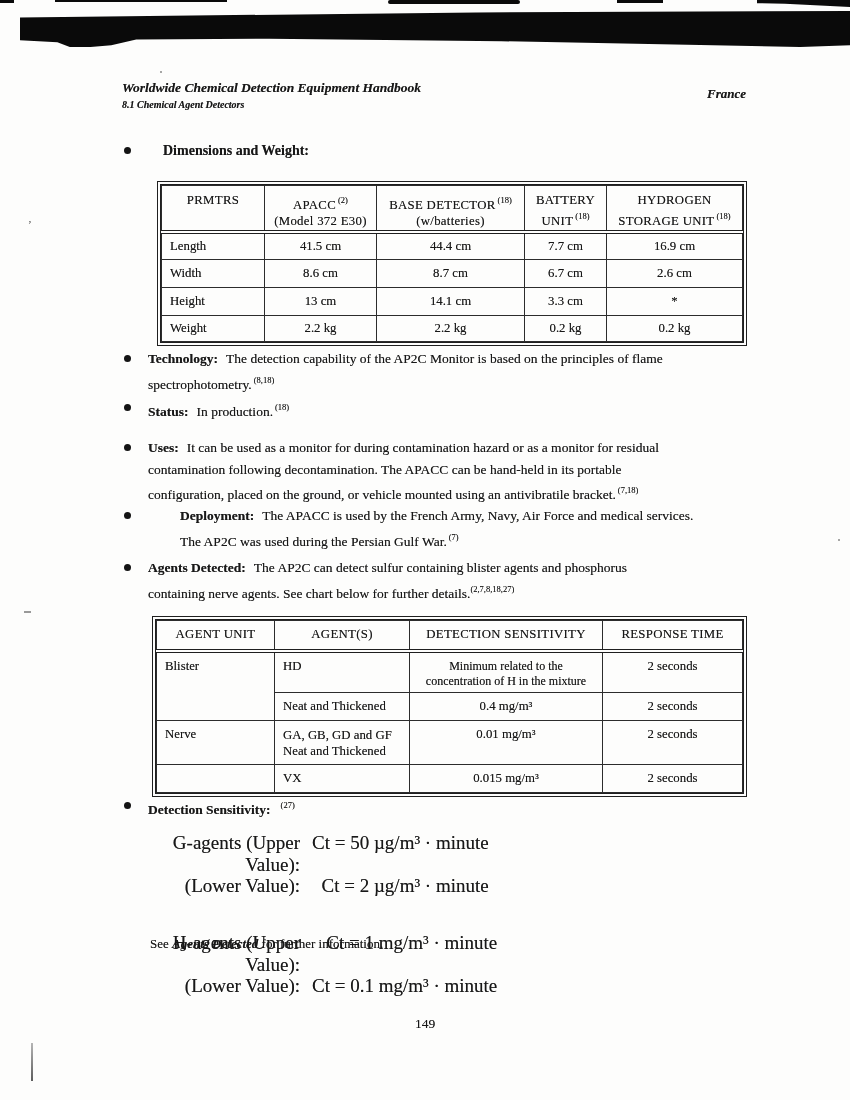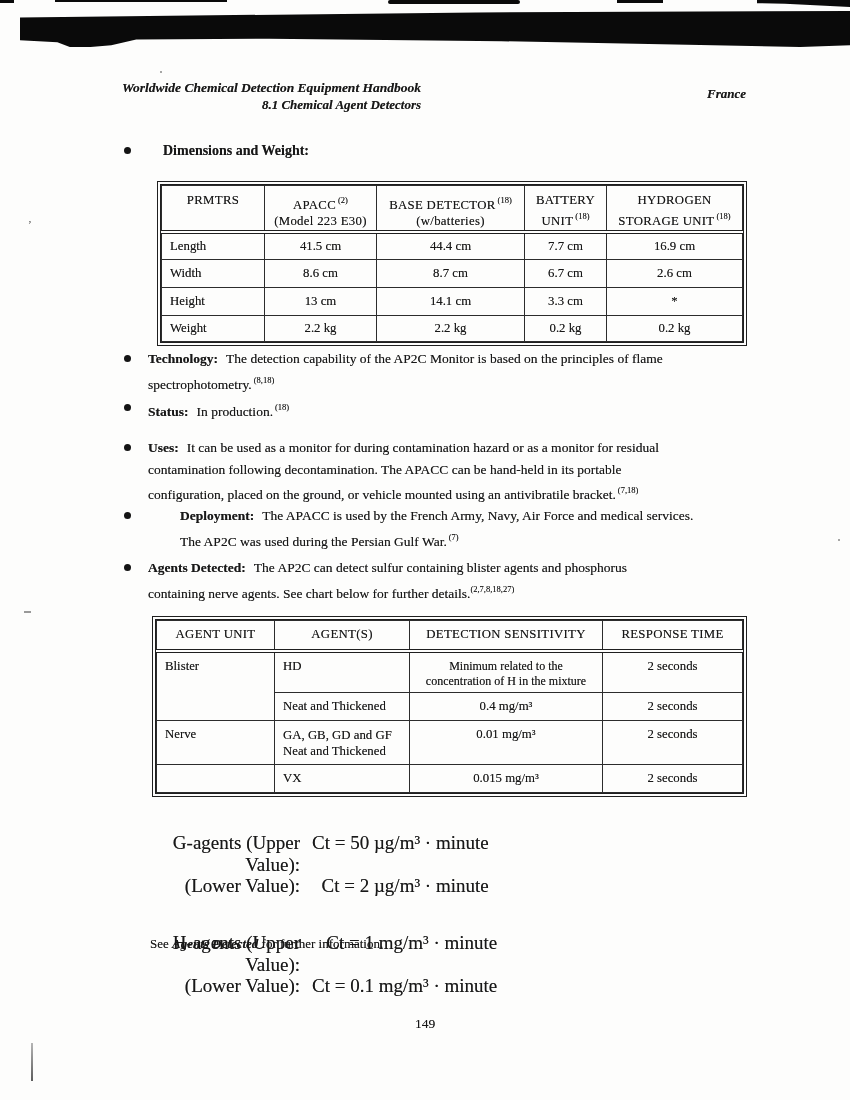--- a/index.html
+++ b/index.html
@@ -18,21 +18,21 @@
     position:absolute;left:20px;top:11px;width:830px;height:36px;background:#0a0a0a;
     clip-path:polygon(0 18%,55% 4%,100% 0,100% 95%,94% 100%,58% 84%,30% 77%,14% 79%,11% 95%,8.5% 100%,6% 100%,4.5% 87%,0 81%);
   }
   .dash{position:absolute;background:#0a0a0a;}
   .vline-artifact{position:absolute;left:31px;top:1043px;width:2px;height:38px;background:linear-gradient(#b5b5b5,#5d5d5d);}
   .speck{position:absolute;background:#888;border-radius:50%;}
   .tickmark{position:absolute;font-size:13px;color:#333;}
   
   .hdr-left{position:absolute;left:122px;top:79px;font-style:italic;font-weight:bold;line-height:17px;}
   .hdr-left .l1{font-size:13.5px;}
-  .hdr-left .l2{font-size:13px;text-align:right;}
+  .hdr-left .l2{font-size:10px;}
   .hdr-right{position:absolute;right:104px;top:86px;text-align:right;font-style:italic;font-weight:bold;font-size:13px;line-height:16px;}
   
   .para{position:absolute;left:124px;display:flex;font-size:13.5px;line-height:21.5px;}
   .dotcol{flex:none;width:24px;padding-top:7px;}
   .dot{width:7px;height:7px;border-radius:50%;background:#141414;}
   .ptxt{flex:1;}
   .plabel{font-weight:bold;margin-right:8px;}
   sup.ref{font-size:8.5px;vertical-align:6px;letter-spacing:0;margin-left:2px;}
   
   .tblwrap{position:absolute;border:4px double #1f1f1f;background:#fdfdfc;}
@@ -97,21 +97,21 @@
           <col style="width:82px">
           <col style="width:136px">
         </colgroup>
       <tbody>
           <tr class="thead" style="height:46px;">
         <td>
               <div class="hline">PRMTRS</div>
             </td>
         <td>
           <div class="hline"><span>APACC</span><sup class="ref">(2)</sup></div>
-          <div class="hline">(Model 223 E30)</div>
+          <div class="hline">(Model 372 E30)</div>
         </td>
         <td>
           <div class="hline"><span>BASE DETECTOR</span><sup class="ref">(18)</sup></div>
           <div class="hline">(w/batteries)</div>
         </td>
         <td>
           <div class="hline">BATTERY</div>
           <div class="hline"><span>UNIT</span><sup class="ref">(18)</sup></div>
         </td>
         <td>
@@ -242,20 +242,28 @@
       <tr style="height:28px;">
         <td></td>
         <td class="pleft">VX</td>
         <td>0.015 mg/m³</td>
         <td>2 seconds</td>
       </tr>
     </tbody>
       </table>
   </div>
 
+  <div class="para" style="top:795px;width:640px;">
+    <div class="dotcol">
+        <div class="dot"></div>
+      </div>
+    <div class="ptxt">
+      <span class="plabel">Detection Sensitivity:</span><sup class="ref">(27)</sup>
+    </div>
+  </div>
 
   <div class="eqblock" style="top:832px;">
     <div class="eqpre">G-agents (Upper Value):</div>
     <div class="eqval">Ct = 50 µg/m³ · minute</div>
     <div class="eqpre">(Lower Value):</div>
     <div class="eqval">Ct = 2 µg/m³ · minute</div>
   </div>
 
   <div class="eqblock" style="top:932px;">
     <div class="eqpre">H-agents (Upper Value):</div>

